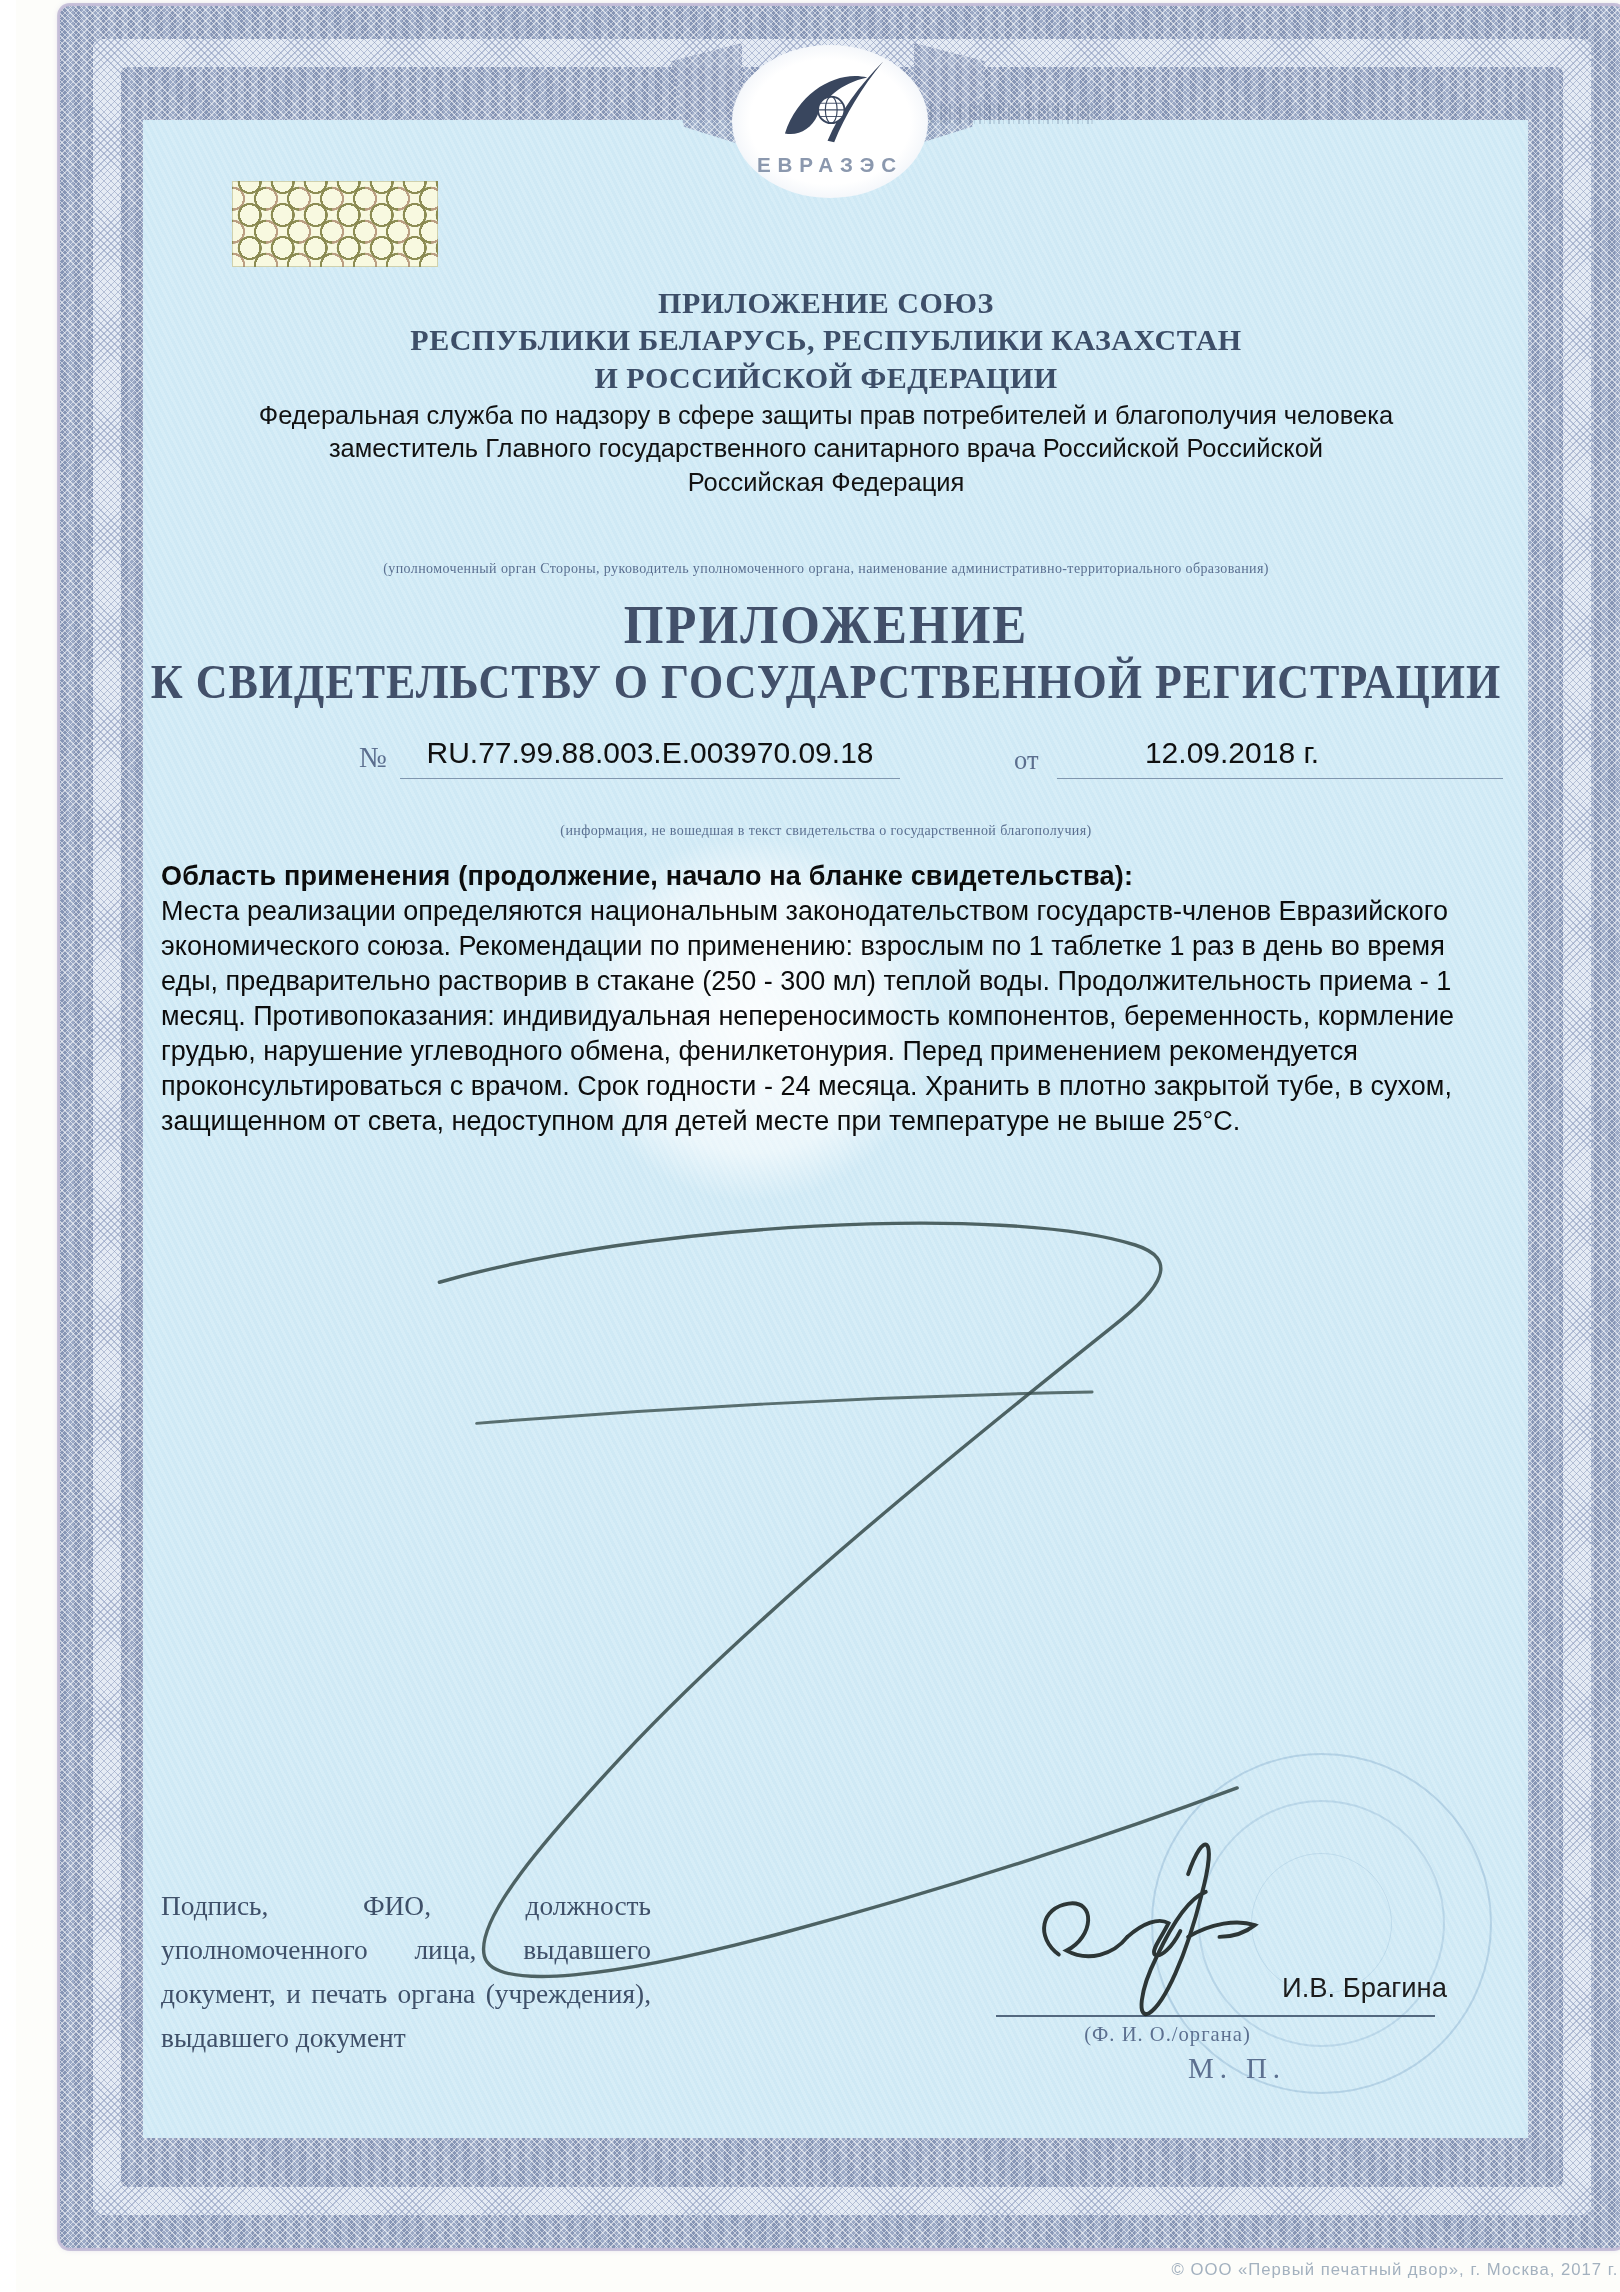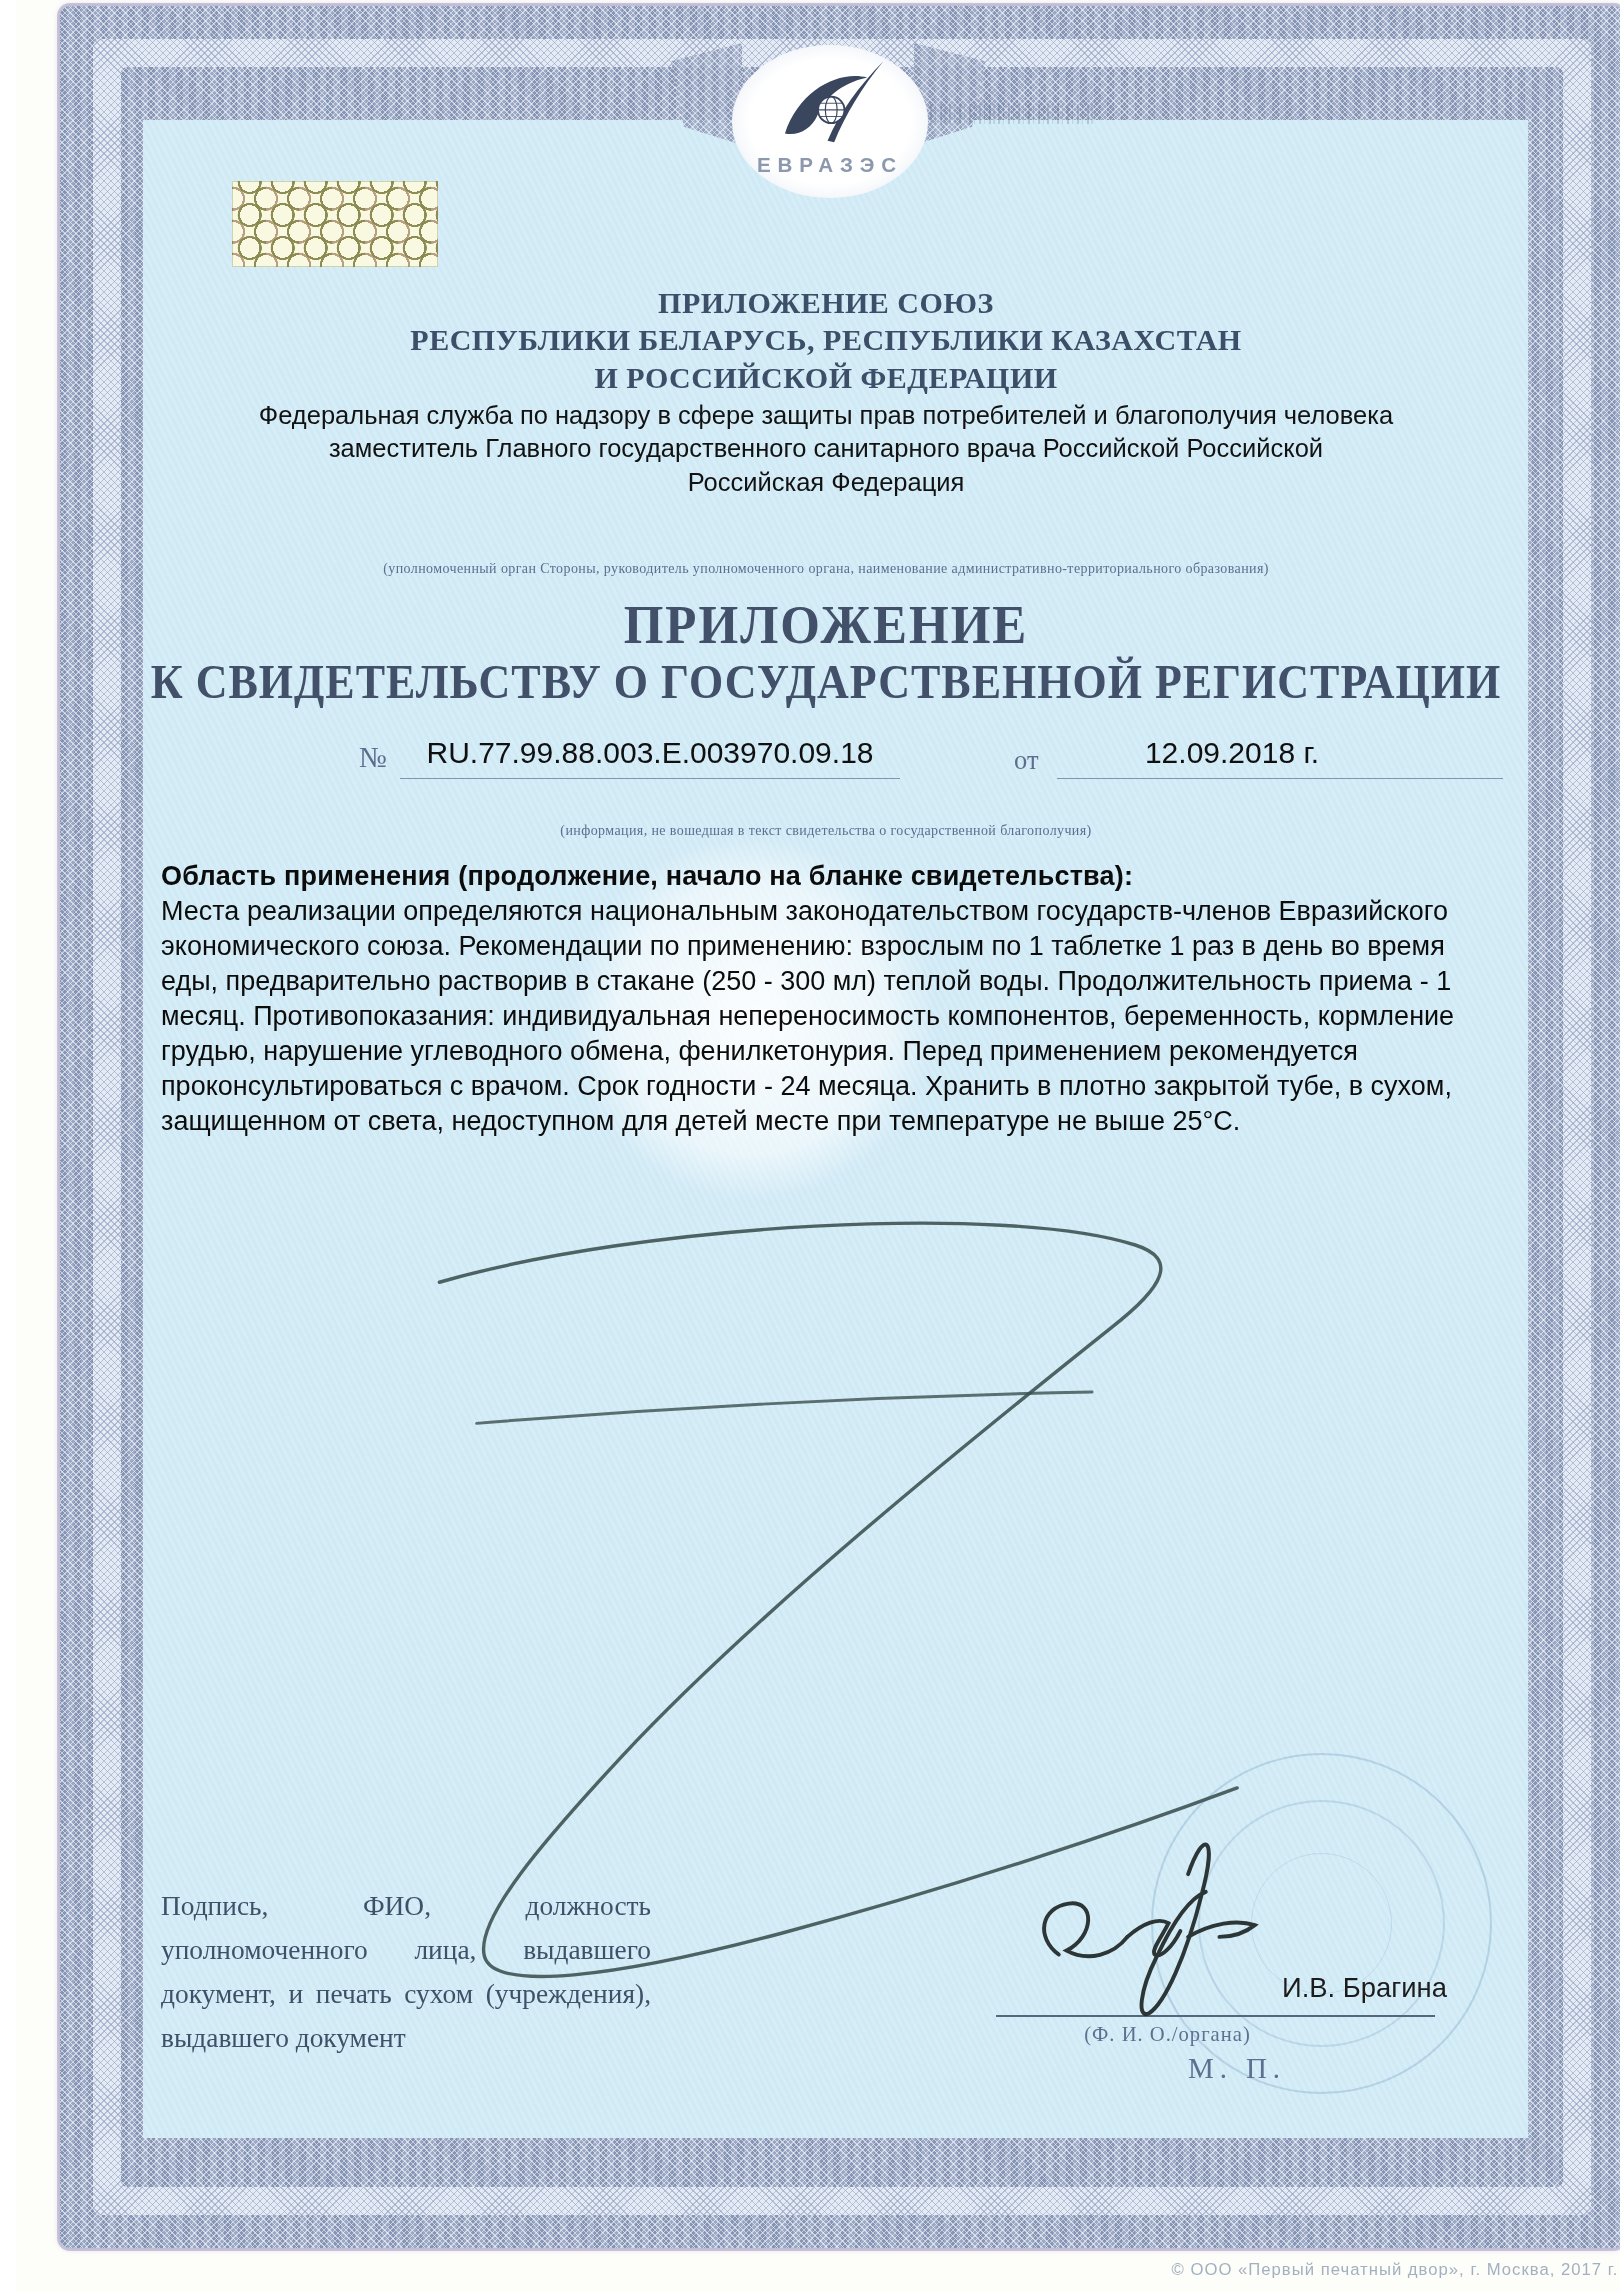--- a/index.html
+++ b/index.html
@@ -141,21 +141,21 @@
     <path d="M432 1308 C640 1248 1010 1228 1142 1270 C1186 1284 1172 1312 1118 1354 C975 1468 755 1645 618 1792 C540 1876 468 1958 478 1996 C488 2032 610 2018 782 1972 C958 1925 1128 1868 1246 1824" fill="none" stroke="#3a4f4e" stroke-width="3.5" stroke-linecap="round" opacity="0.88"></path>
     <path d="M470 1452 C690 1434 900 1424 1098 1420" fill="none" stroke="#3a4f4e" stroke-width="3" stroke-linecap="round" opacity="0.8"></path>
     <g stroke="#1f2726" stroke-width="4" fill="none" stroke-linecap="round" opacity="0.92">
       <path d="M1064 1994 C1040 1976 1046 1946 1074 1942 C1102 1938 1100 1976 1072 1990 C1094 2002 1120 1994 1134 1976"></path>
       <path d="M1134 1976 C1150 1962 1166 1956 1176 1962 C1168 1978 1158 1990 1162 1994 C1168 1998 1180 1986 1188 1970"></path>
       <path d="M1196 1912 C1212 1866 1226 1872 1210 1932 C1194 1996 1172 2044 1156 2054 C1144 2060 1146 2032 1164 1996 C1180 1962 1198 1936 1214 1930"></path>
       <path d="M1196 1976 C1220 1962 1246 1958 1264 1964 C1254 1972 1240 1976 1228 1976"></path>
     </g>
   </svg>
 
-  <div class="abs serif sig-caption" style="left:145px;top:1884px;width:490px">Подпись, ФИО, должность уполномоченного лица, выдавшего документ, и печать сухом (учреждения), выдавшего документ</div>
+  <div class="abs serif sig-caption" style="left:145px;top:1884px;width:490px">Подпись, ФИО, должность уполномоченного лица, выдавшего документ, и печать органа (учреждения), выдавшего документ</div>
   <div class="abs signer-name" style="left:1266px;top:1972px">И.В. Брагина</div>
   <div class="abs u-line" style="left:980px;top:2015px;width:439px;border-top-width:2px;border-top-color:#53687f"></div>
   <div class="abs serif fio-caption" style="left:990px;top:2023px;width:323px">(Ф. И. О./органа)</div>
   <div class="abs serif mp" style="left:1172px;top:2052px">М. П.</div>
 
   <div class="abs printer" style="right:17.6px;top:2260px;width:588px">© ООО «Первый печатный двор», г. Москва, 2017 г.</div>
 
 </div>
 
 

